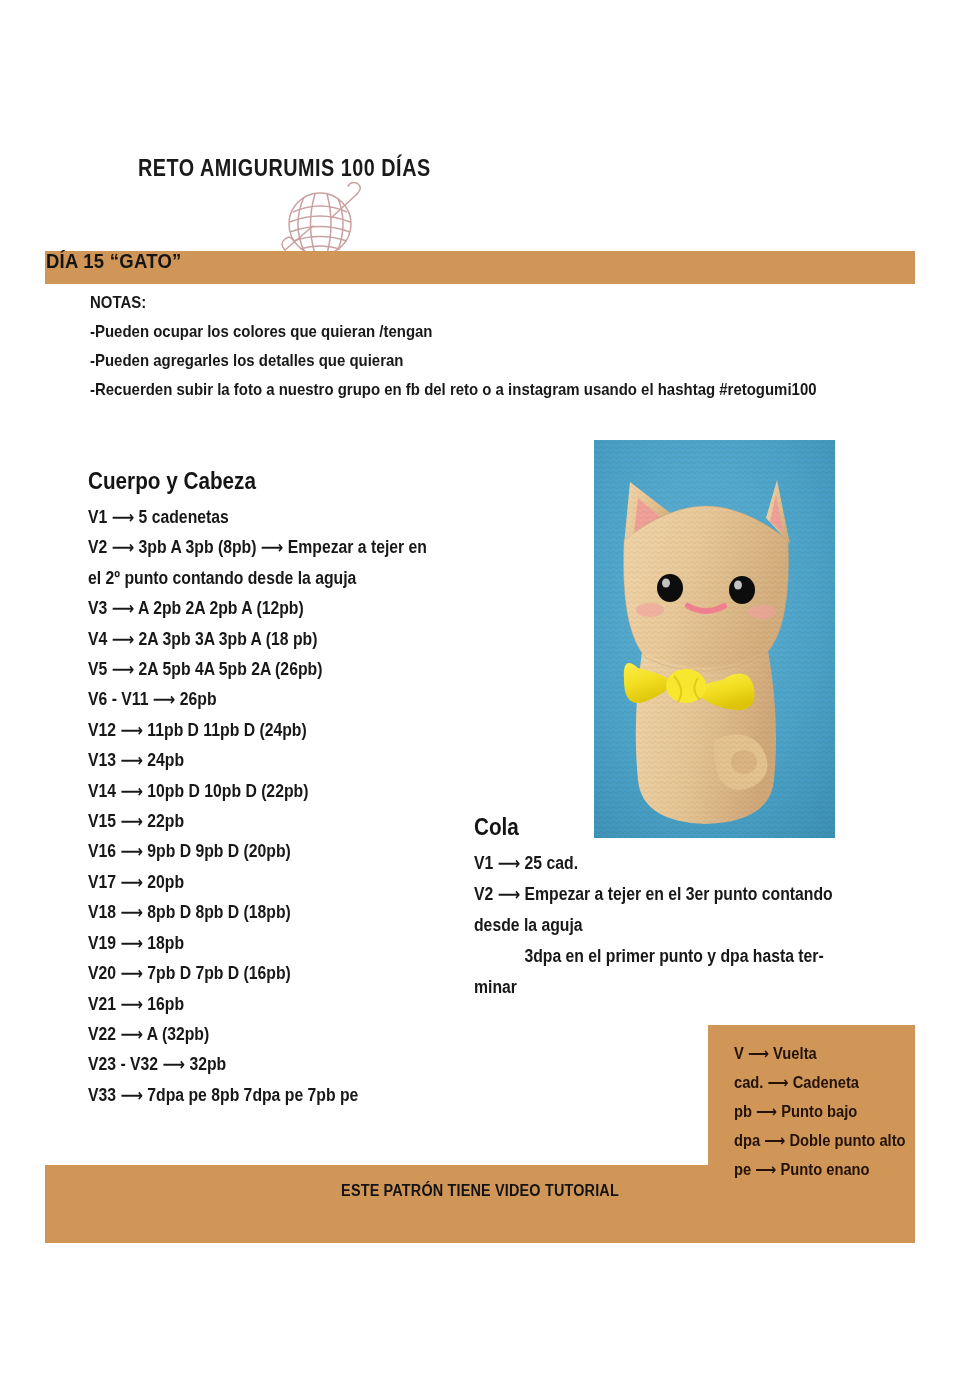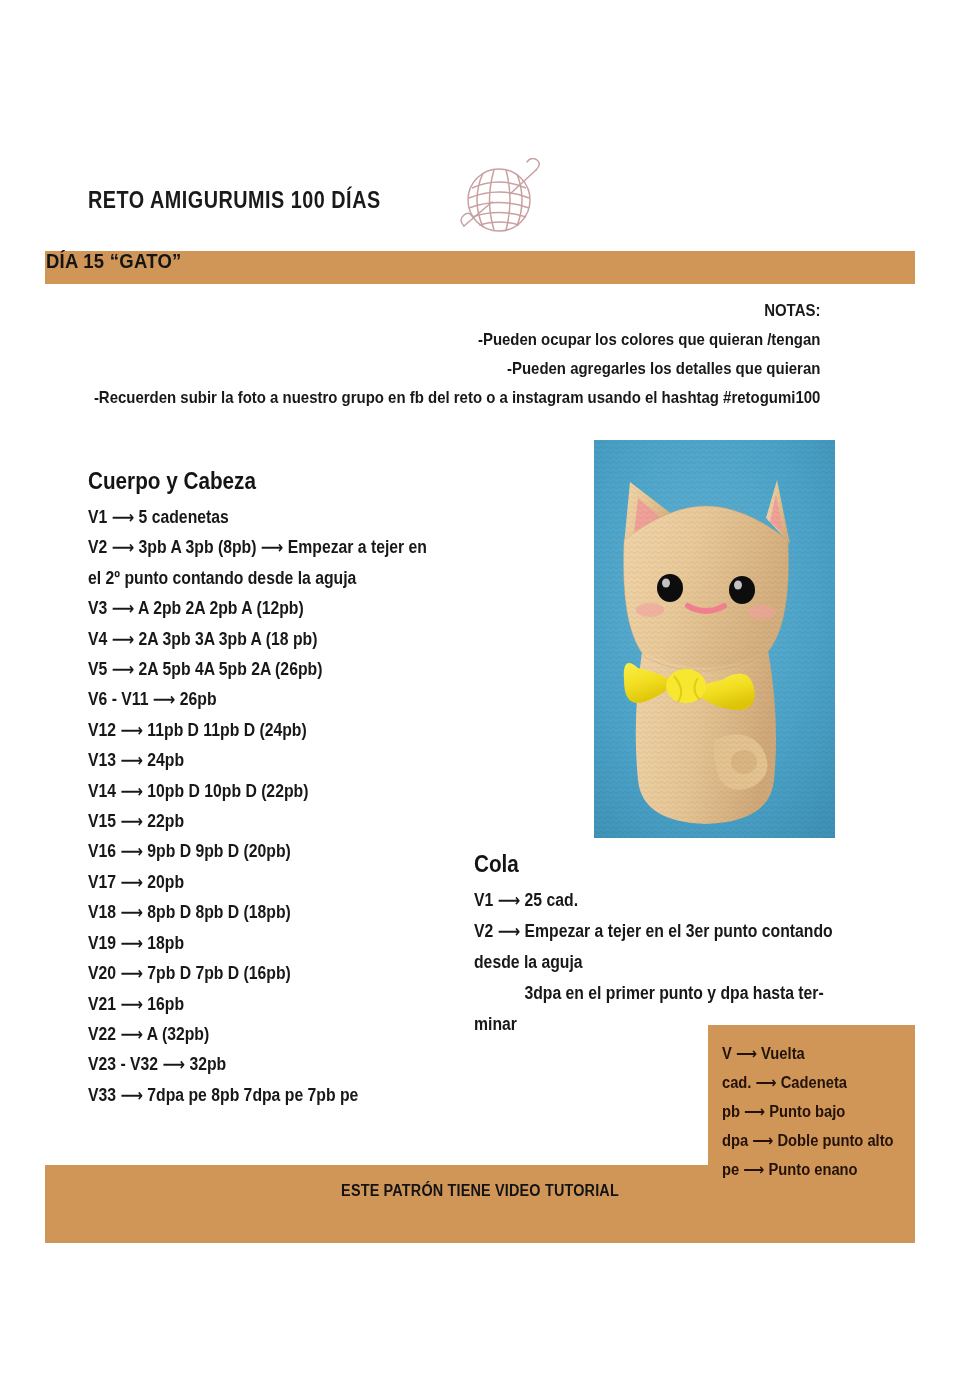--- a/index.html
+++ b/index.html
@@ -18,20 +18,21 @@
 
   
   #header {
     position: absolute;
     left: 88px;
     top: 155px;
     width: 440px;
     height: 90px;
     display: flex;
     align-items: center;
+    flex-direction: column;
   }
   #header-title {
     font-size: 23px;
     font-weight: bold;
     letter-spacing: 0.6px;
     transform: scaleX(0.86);
     transform-origin: left center;
     white-space: nowrap;
     color: #1a1a1a;
   }
@@ -79,23 +80,22 @@
     font-weight: bold;
     letter-spacing: 0.2px;
     transform: scaleX(0.9);
     color: #131313;
   }
 
   
   #notes {
     position: absolute;
     left: 90px;
-    top: 296px;
+    top: 288px;
     width: 830px;
-    text-align: right;
   }
   #notes .note-line {
     font-size: 17px;
     font-weight: bold;
     line-height: 29px;
     transform: scaleX(0.88);
     transform-origin: left center;
     white-space: nowrap;
     color: #181818;
   }
@@ -124,21 +124,21 @@
   }
   #body-section {
     position: absolute;
     left: 88px;
     top: 468px;
     width: 420px;
   }
   #tail-section {
     position: absolute;
     left: 474px;
-    top: 851px;
+    top: 814px;
     width: 420px;
   }
   #tail-section .pattern-line { line-height: 31px; }
 
   
   #photo {
     position: absolute;
     left: 594px;
     top: 440px;
     width: 241px;
@@ -149,21 +149,21 @@
   #photo svg { display: block; }
 
   
   #legend {
     position: absolute;
     left: 708px;
     top: 1025px;
     width: 207px;
     height: 165px;
     background: #cf9658;
-    padding: 14px 0 0 14px;
+    padding: 14px 0 0 26px;
     box-sizing: border-box;
   }
   .legend-line {
     font-size: 16px;
     font-weight: bold;
     line-height: 29px;
     transform: scaleX(0.92);
     transform-origin: left center;
     white-space: nowrap;
     color: #241208;

